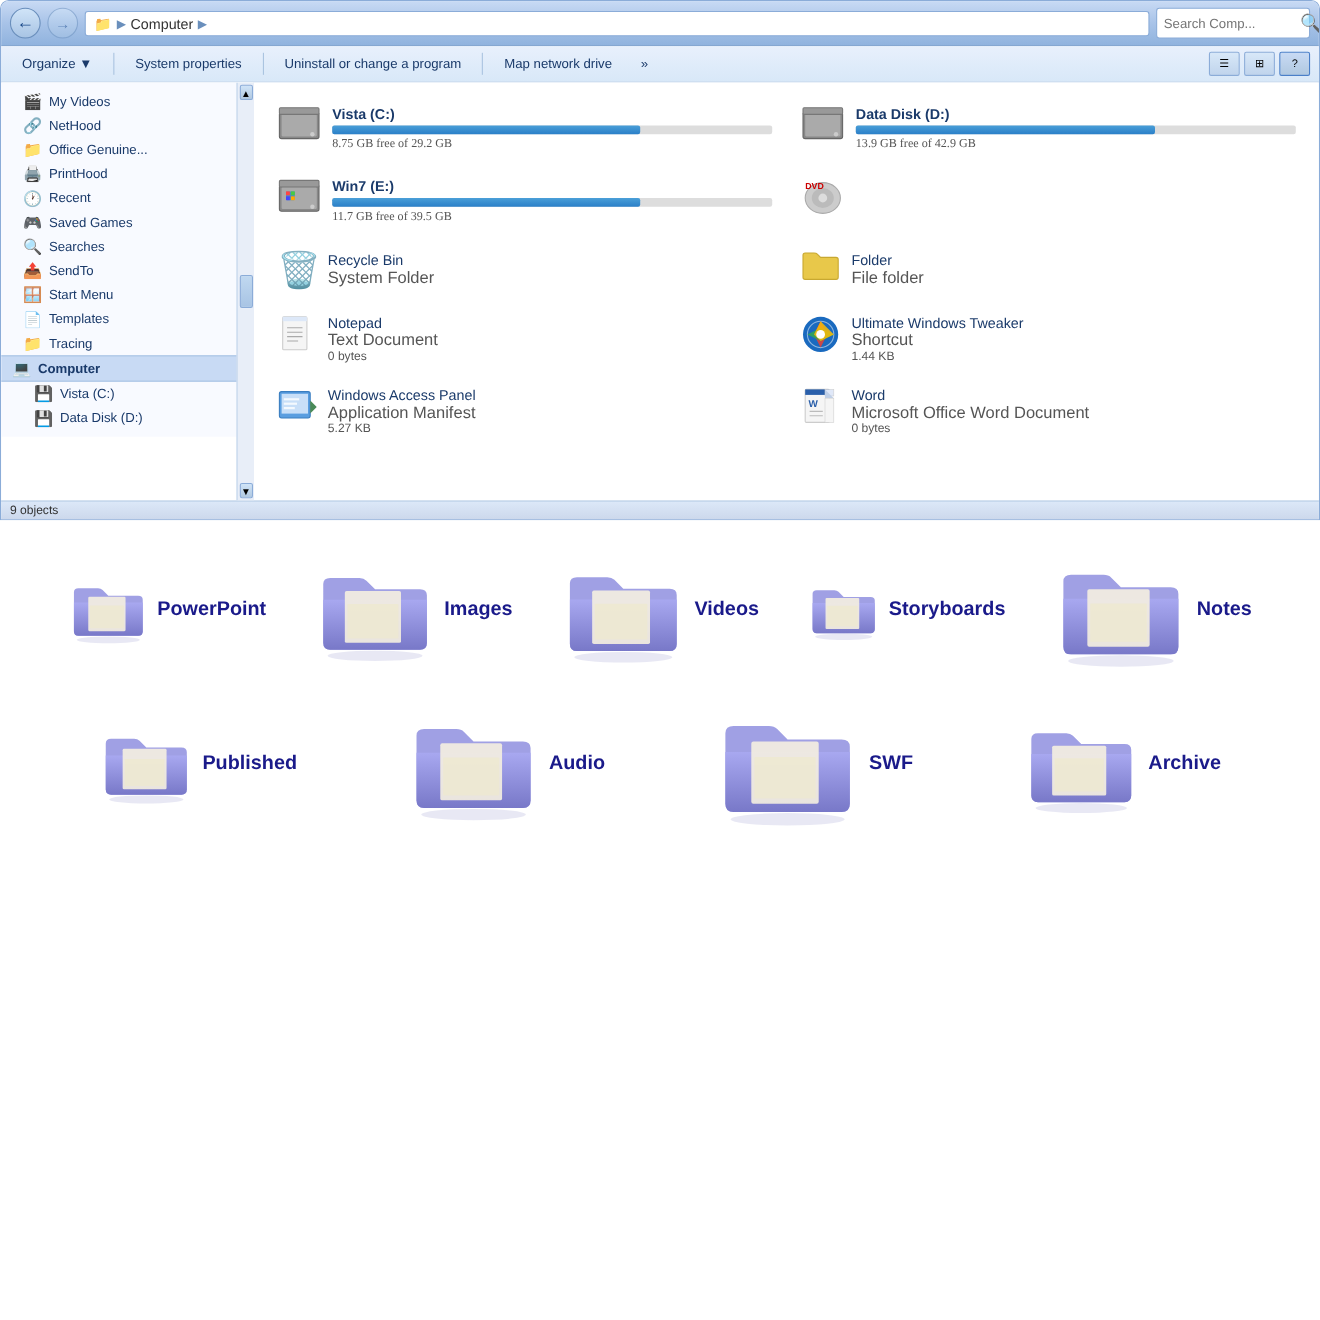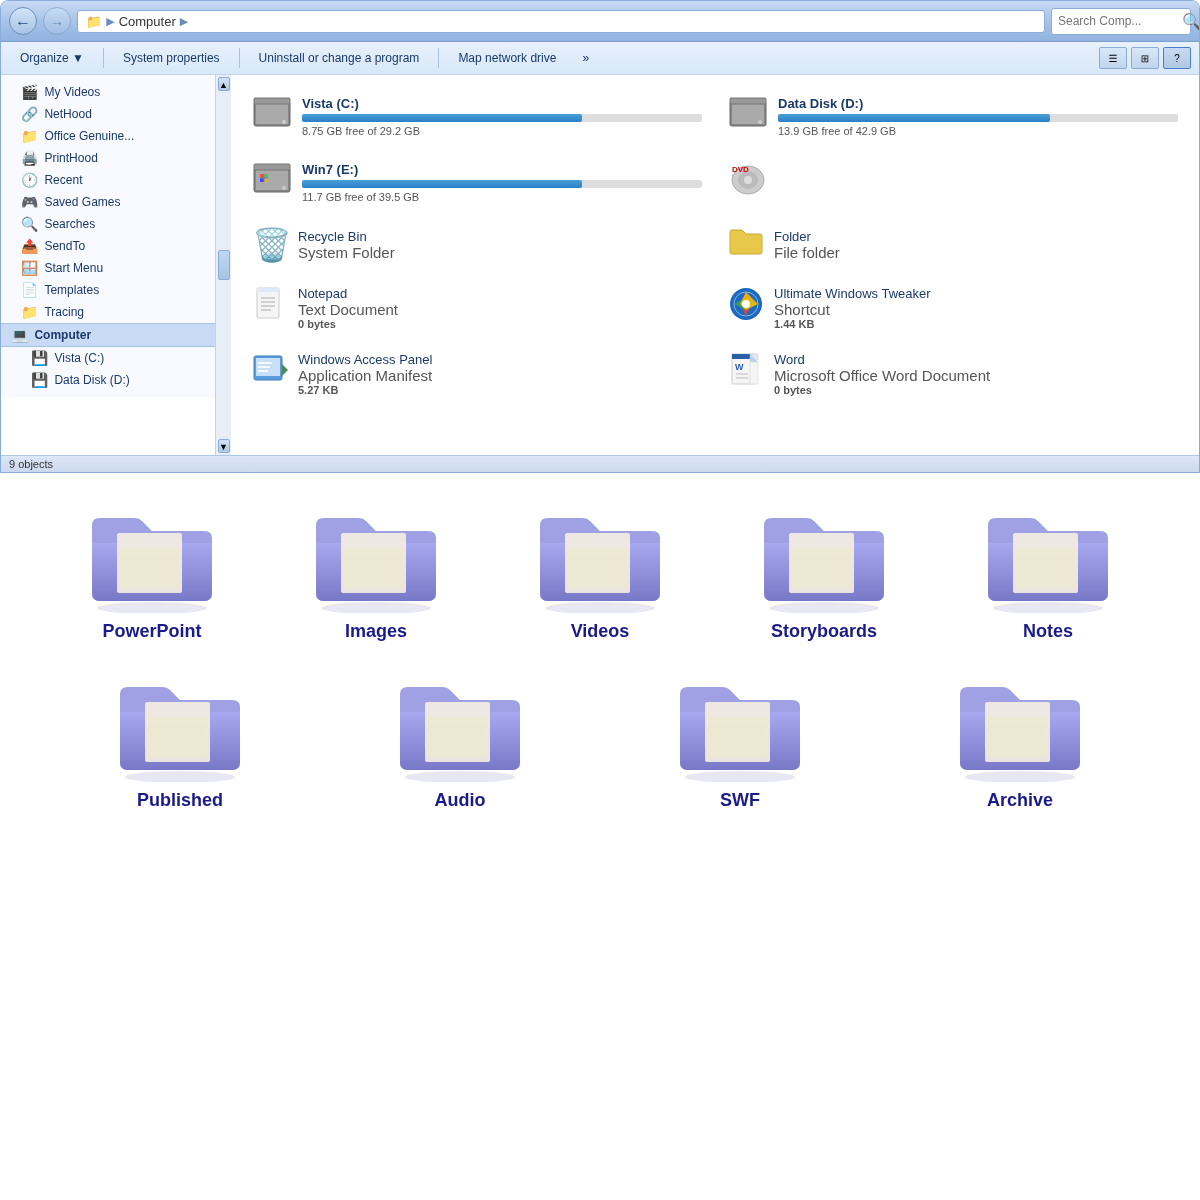--- a/index.html
+++ b/index.html
@@ -143,47 +143,47 @@
     .drive-info { flex: 1; min-width: 0; }
     .drive-name { font-size: 13px; font-weight: bold; color: #1a3a6a; }
     .drive-bar-bg {
       height: 8px; background: #ddd;
       border-radius: 2px; margin: 3px 0;
     }
     .drive-bar-fill {
       height: 100%; border-radius: 2px;
       background: linear-gradient(to bottom, #4a9fd8, #2a7fc8);
     }
-    .drive-free { font-size: 11px; color: #555; }
+    .drive-free { font-size: 11px; color: #555; font-family: Liberation Serif, serif; }
 
     
     .file-item {
       display: flex; align-items: center;
       gap: 10px; padding: 6px 8px;
       border: 1px solid transparent;
       border-radius: 3px; cursor: pointer;
     }
     .file-icon { font-size: 32px; flex-shrink: 0; width: 36px; text-align: center; }
     .file-info .file-name { font-size: 13px; color: #1a3a6a; }
     .file-info .file-type { font-size: 15px; color: #555; }
-    .file-info .file-size { font-size: 11px; color: #555; font-weight: bold; }
+    .file-info .file-size { font-size: 11px; color: #555; }
 
     
     .folders-section {
       background: #fff;
       padding: 20px 40px;
     }
     .folders-row {
       display: flex;
       justify-content: space-around;
       align-items: flex-end;
       margin-bottom: 20px;
     }
     .folder-item {
-      display: flex; flex-direction: column;
+      display: flex; flex-direction: row;
       align-items: center; gap: 8px;
       cursor: pointer;
       width: 180px;
     }
     .folder-svg { width: 140px; height: 120px; }
     .folder-label {
       font-size: 18px;
       font-weight: bold;
       color: #1a1a8a;
       text-align: center;

